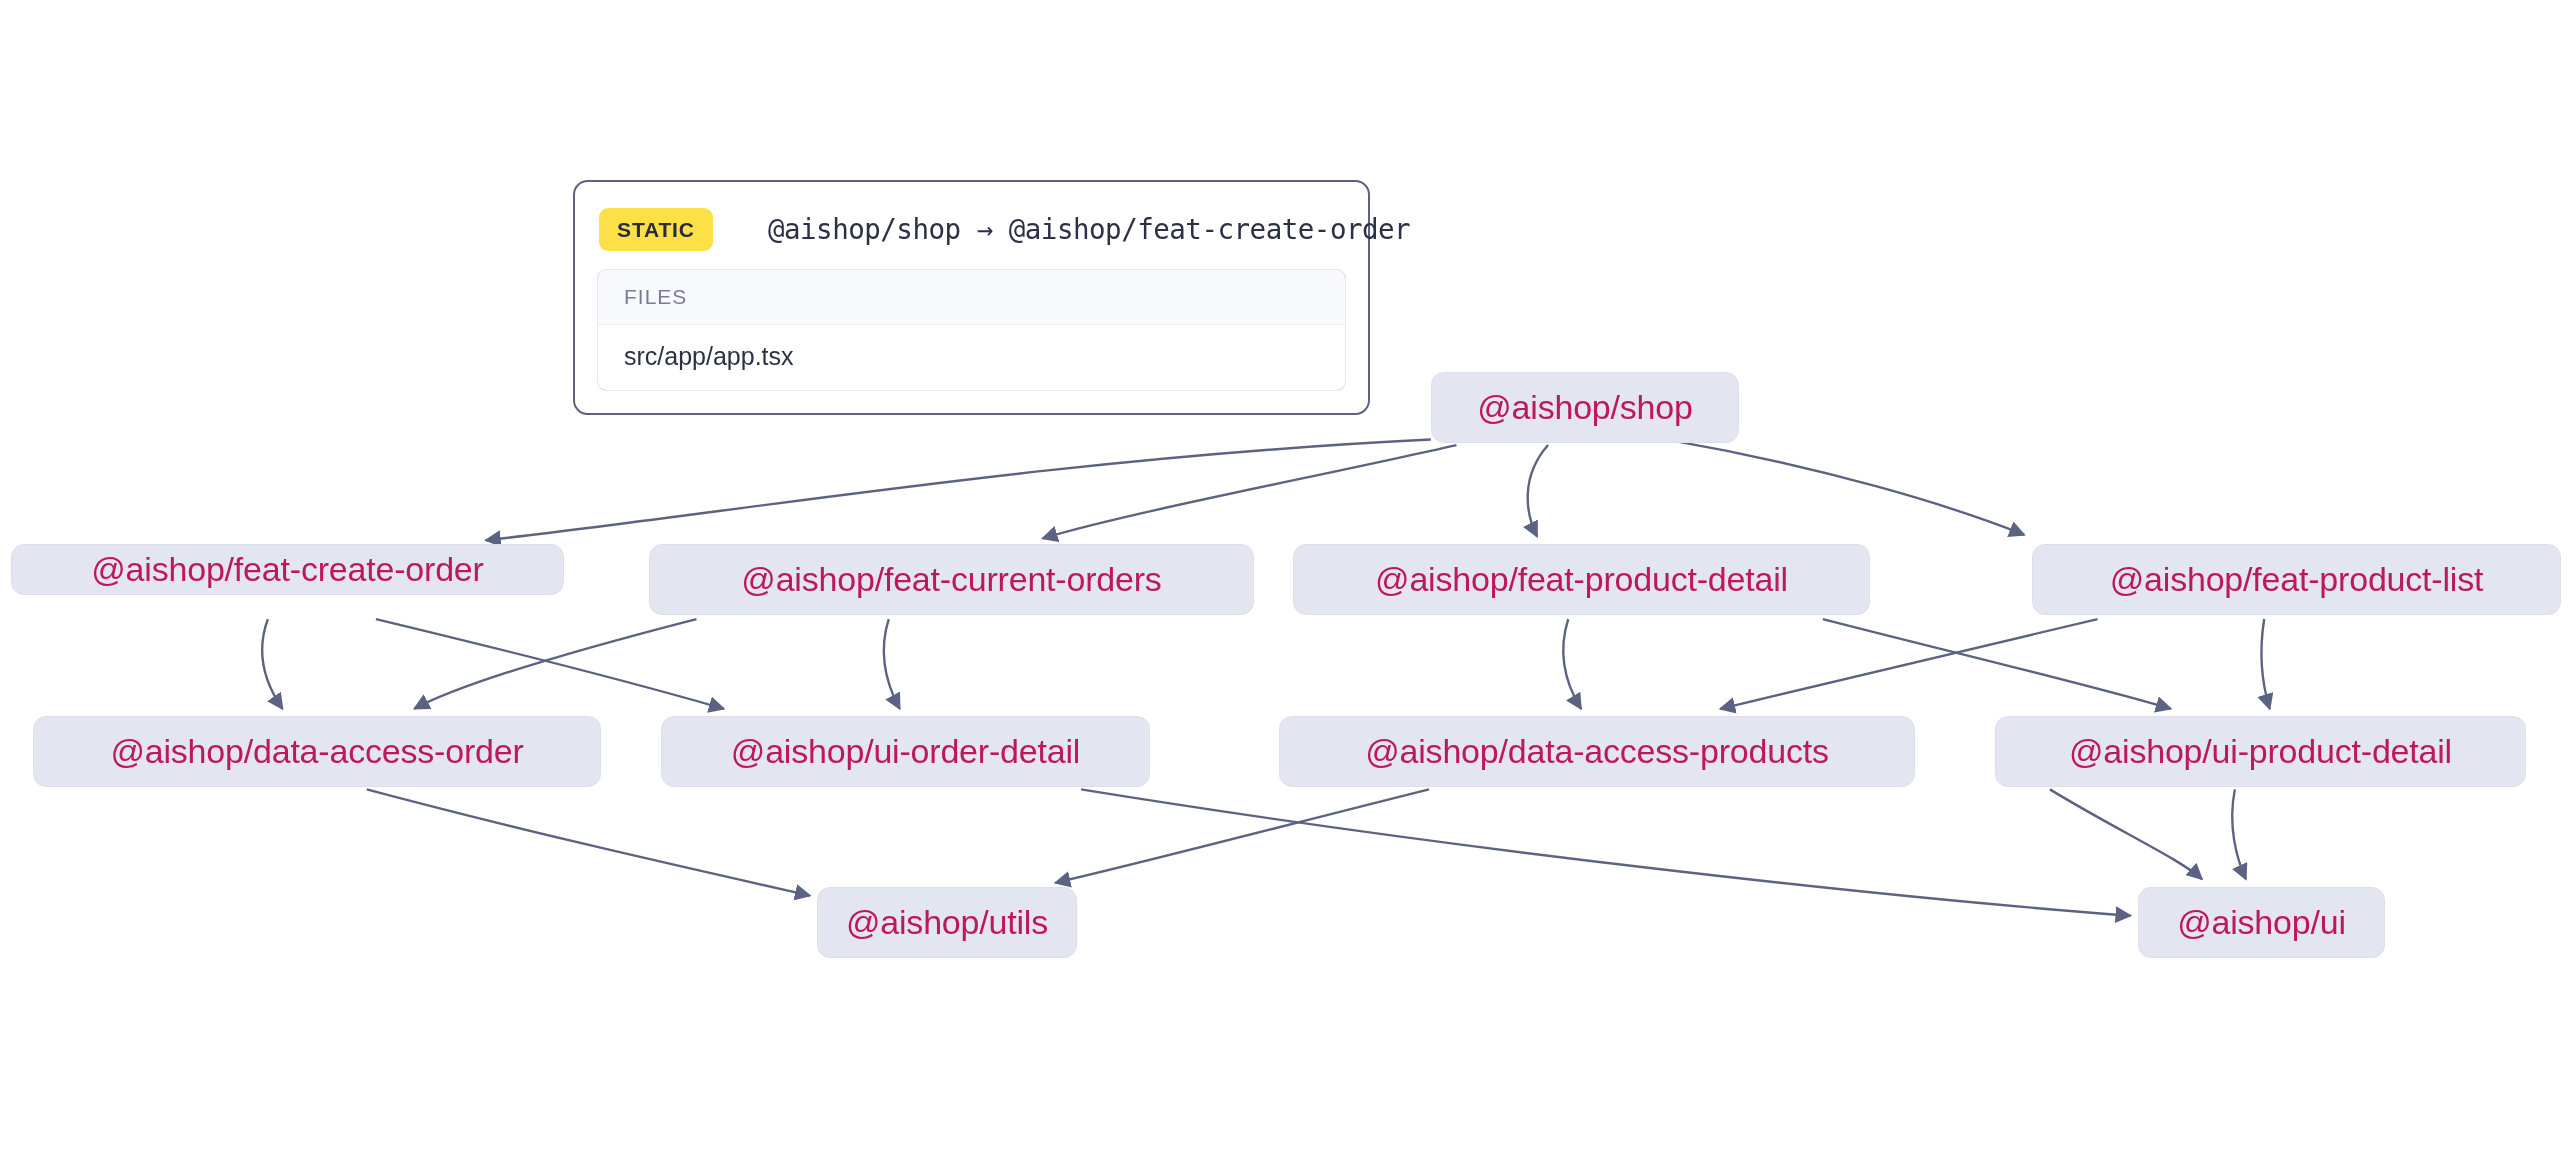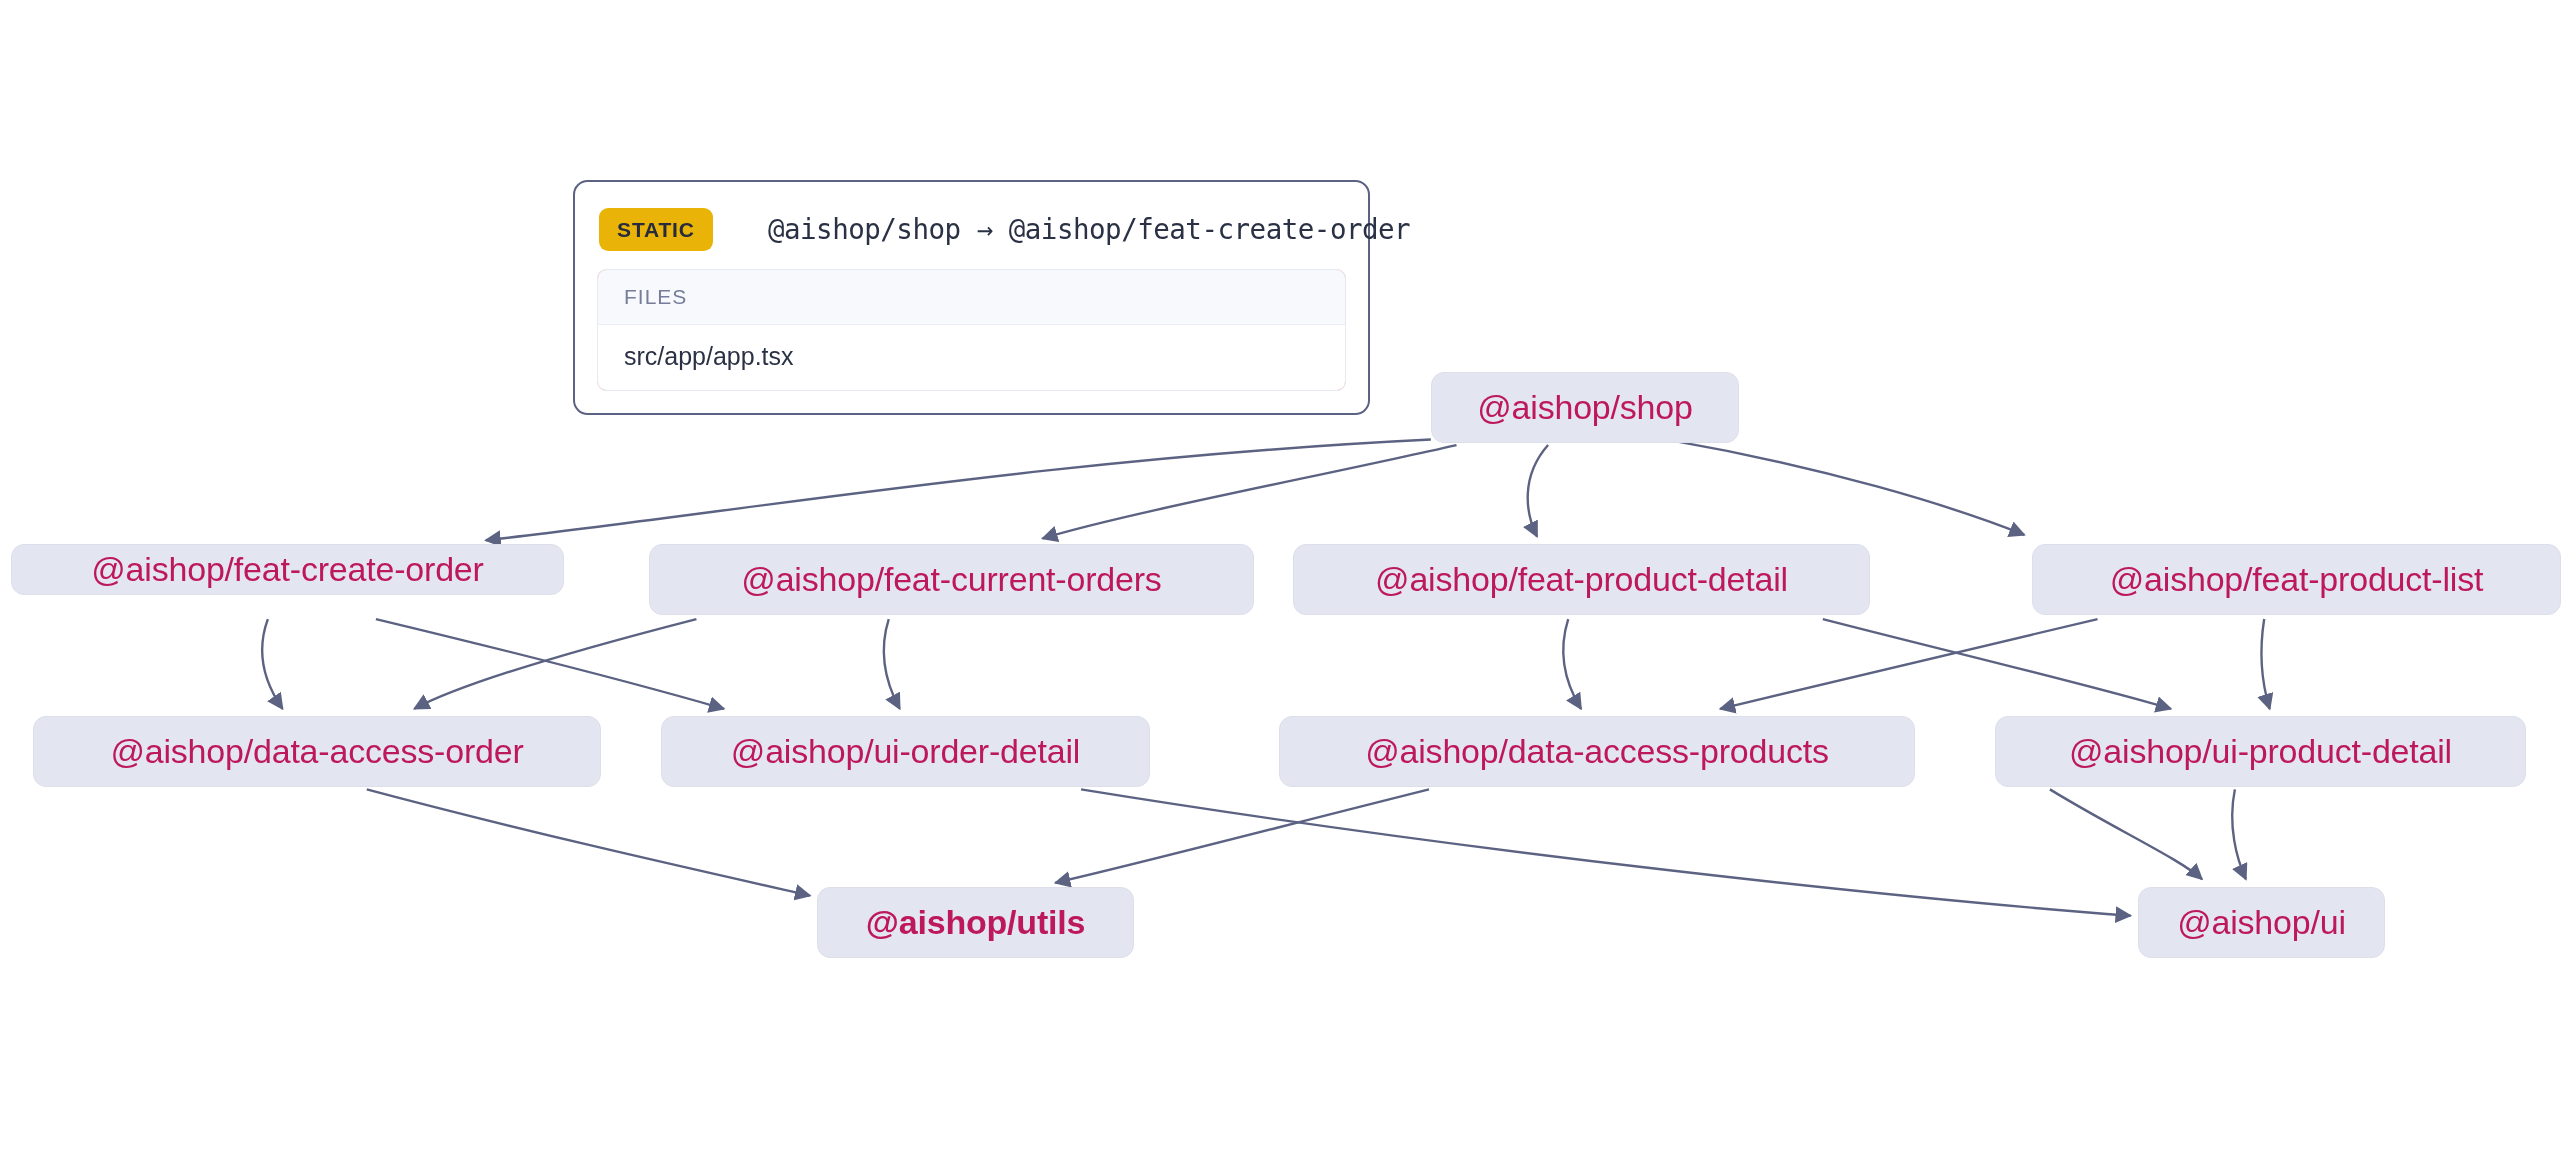--- a/index.html
+++ b/index.html
@@ -55,21 +55,21 @@
     z-index: 50;
     font-family: "Liberation Sans", sans-serif;
   }
   #tooltip-header {
     display: flex;
     align-items: center;
     gap: 26px;
     padding: 5.5px 1.8px 18.3px 1.8px;
   }
   #static-badge {
-    background: #eab308;
+    background: #fde047;
     color: #262b3d;
     font-size: 21px;
     font-weight: bold;
     letter-spacing: 0.8px;
     padding: 11px 18.3px;
     border-radius: 9.2px;
     line-height: 1;
   }
   #tooltip-title {
     font-family: "DejaVu Sans Mono", "Liberation Mono", monospace;
@@ -160,21 +160,21 @@
   <div class="node" style="left:2032px; top:544px; width:529px; height:71px;">@aishop/feat-product-list</div>
 
   <div class="node" style="left:33px; top:716px; width:568px; height:71px;">@aishop/data-access-order</div>
 
   <div class="node" style="left:661px; top:716px; width:489px; height:71px;">@aishop/ui-order-detail</div>
 
   <div class="node" style="left:1279px; top:716px; width:636px; height:71px;">@aishop/data-access-products</div>
 
   <div class="node" style="left:1995px; top:716px; width:531px; height:71px;">@aishop/ui-product-detail</div>
 
-  <div class="node" style="left:817px; top:887px; width:317px; height:71px;font-weight:bold;">@aishop/utils</div>
+  <div class="node" style="left:817px; top:887px; width:260px; height:71px;">@aishop/utils</div>
 
   <div class="node" style="left:2138px; top:887px; width:247px; height:71px;">@aishop/ui</div>
 
   <div id="tooltip">
     <div id="tooltip-header">
       <span id="static-badge">STATIC</span>
       <span id="tooltip-title">@aishop/shop → @aishop/feat-create-order</span>
     </div>
     <div id="files-panel">
       <div id="files-head">FILES</div>

